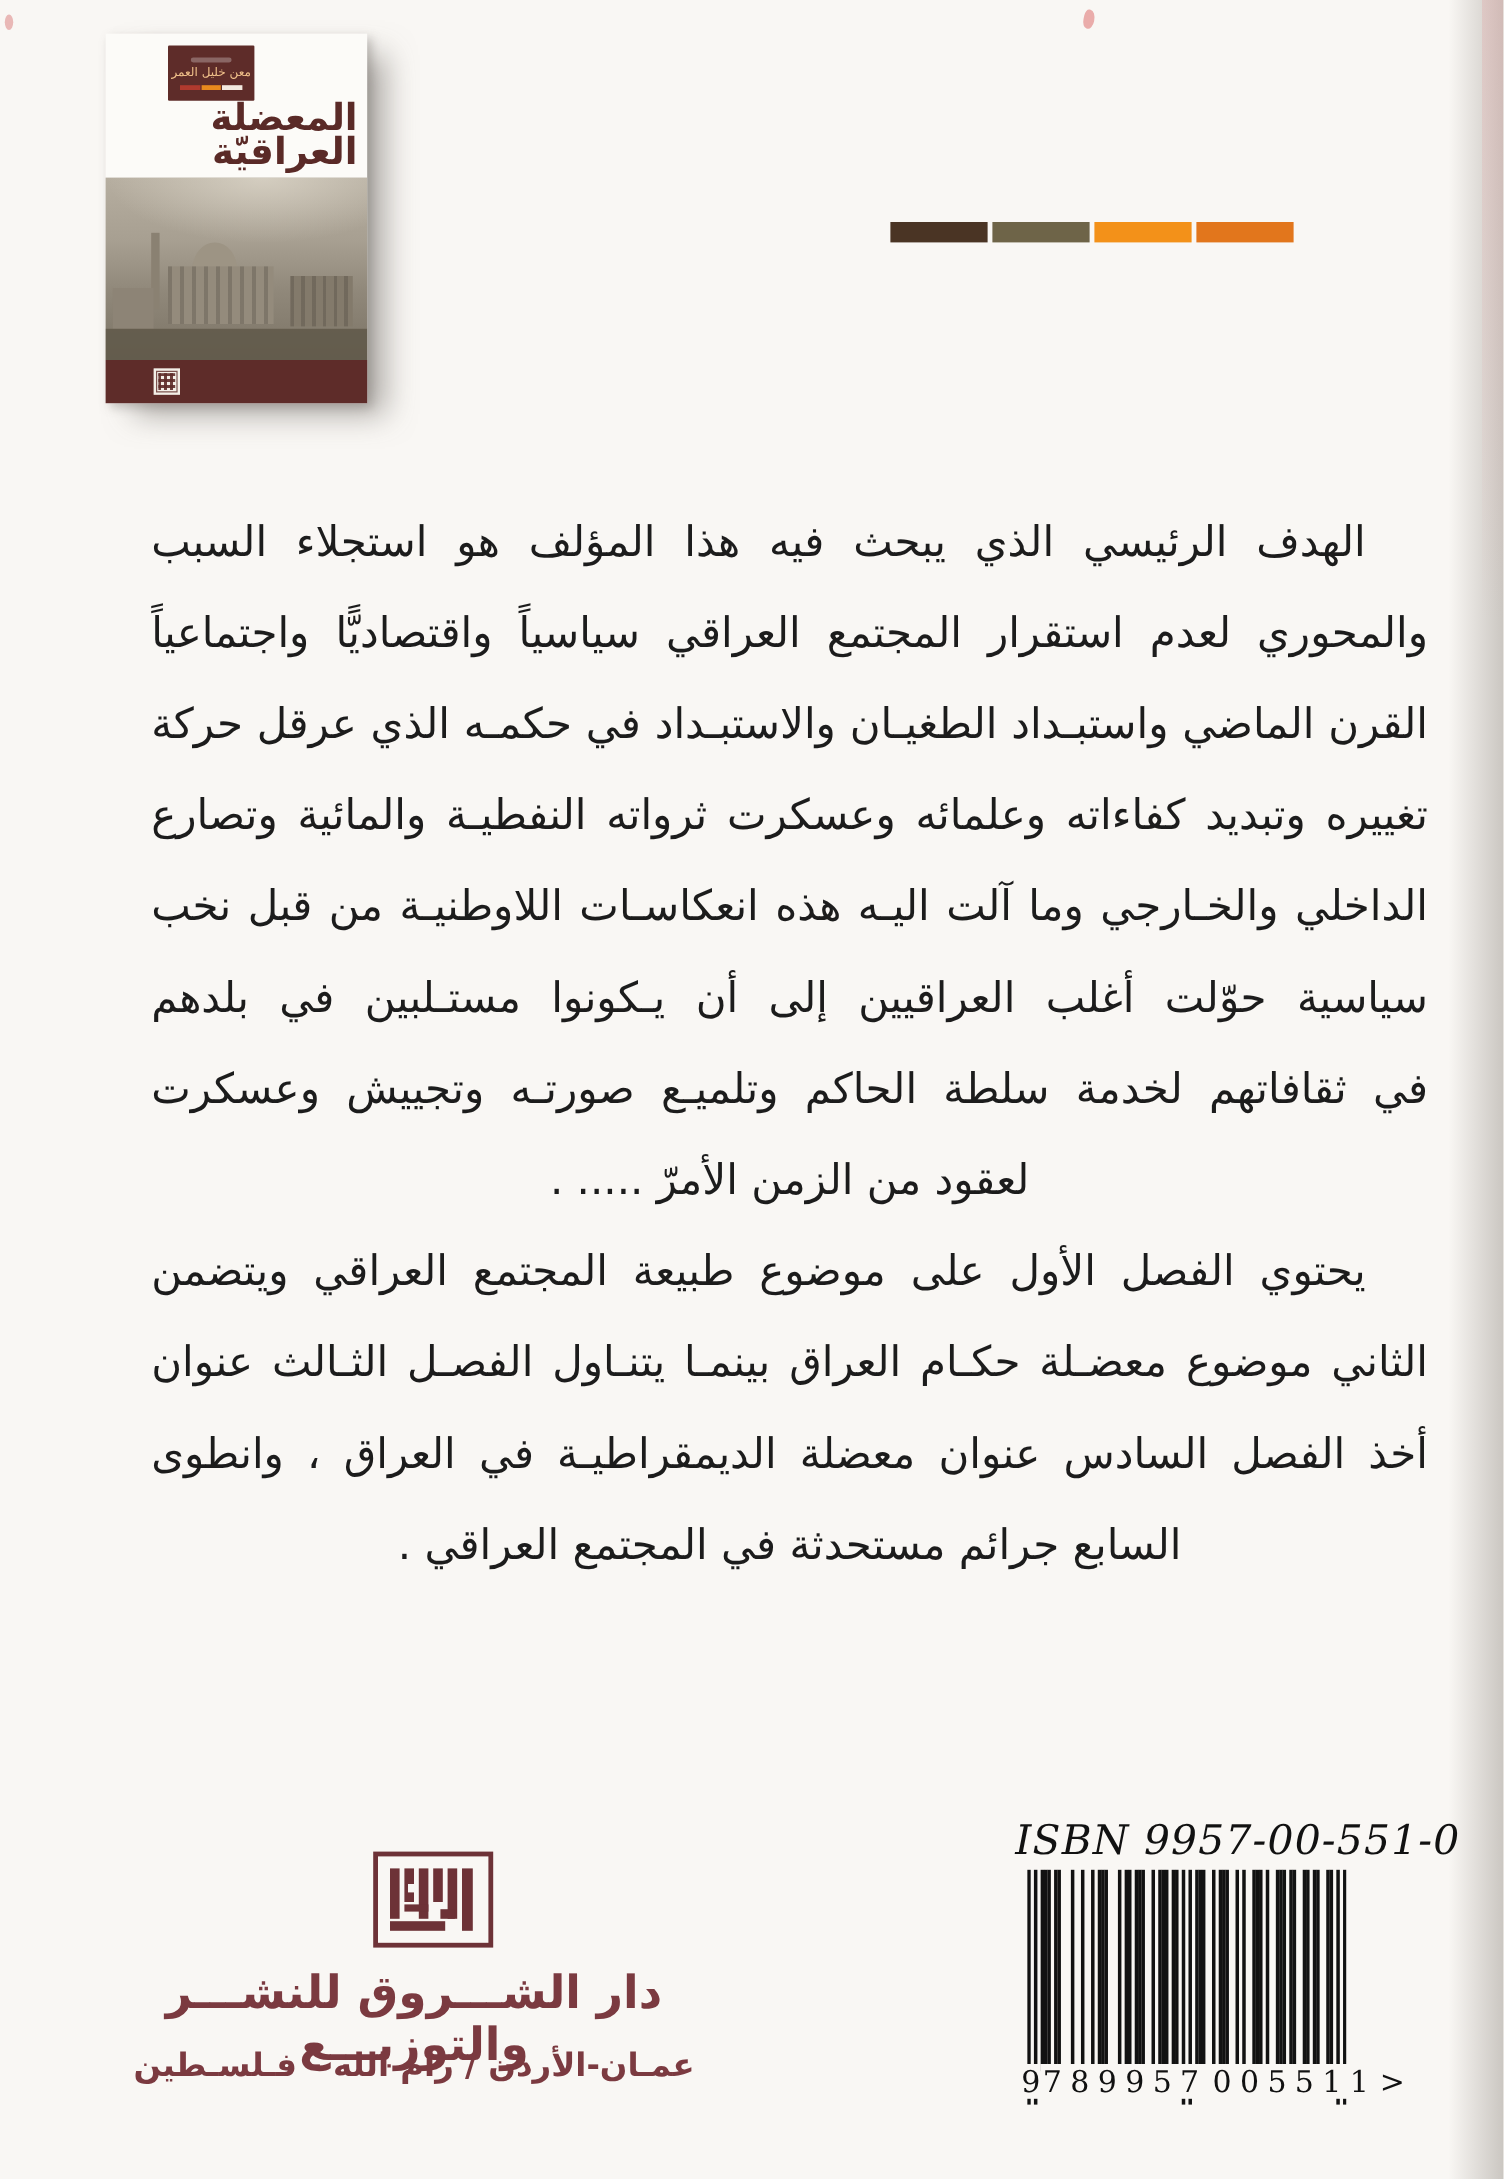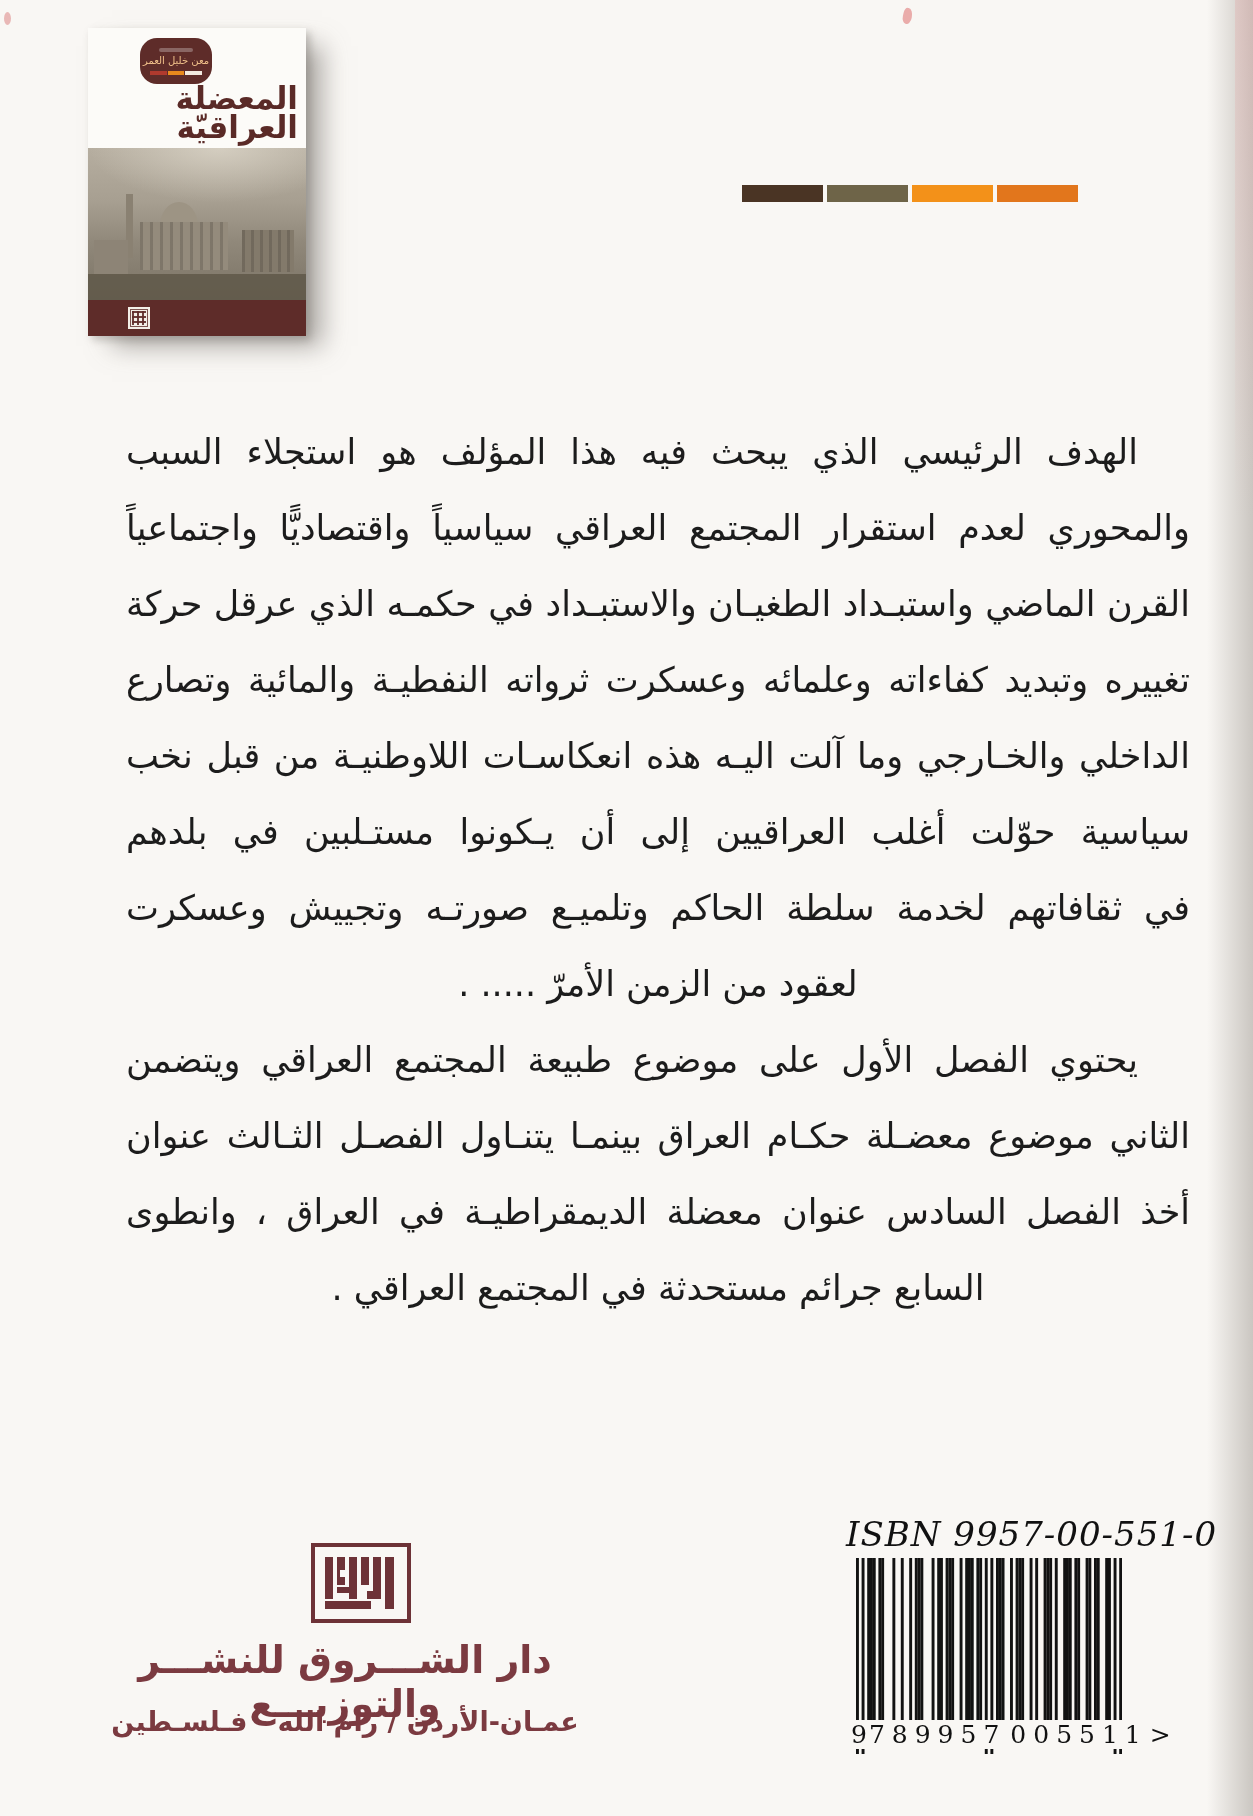--- a/index.html
+++ b/index.html
@@ -23,21 +23,21 @@
   .mark-b{position:absolute;left:4px;top:12px;width:7px;height:13px;background:rgba(210,90,90,.4);border-radius:50%;}
 
   
   .thumb{
     position:absolute;left:88px;top:28px;width:218px;height:308px;
     background:#fcfbf8;
     box-shadow:20px 14px 24px -4px rgba(110,104,98,.55), 4px 4px 8px rgba(110,104,98,.35);
   }
   .thumb-author-box{
     position:absolute;left:52px;top:10px;width:72px;height:46px;
-    background:#5e2c29;border-radius:17px;
+    background:#5e2c29;border-radius:1px;
     display:flex;flex-direction:column;align-items:center;justify-content:center;gap:3px;
   }
   .thumb-author-topline{width:34px;height:4px;background:rgba(255,255,255,.28);border-radius:2px;}
   .thumb-author-name{
     font-size:10px;color:#f0c08a;direction:rtl;white-space:nowrap;line-height:11px;
   }
   .thumb-author-strip{display:flex;gap:1px;width:52px;height:4px;margin-top:2px;}
   .thumb-author-strip i{flex:1;display:block;}
   .thumb-title{
     position:absolute;right:8px;top:56px;text-align:right;direction:rtl;

